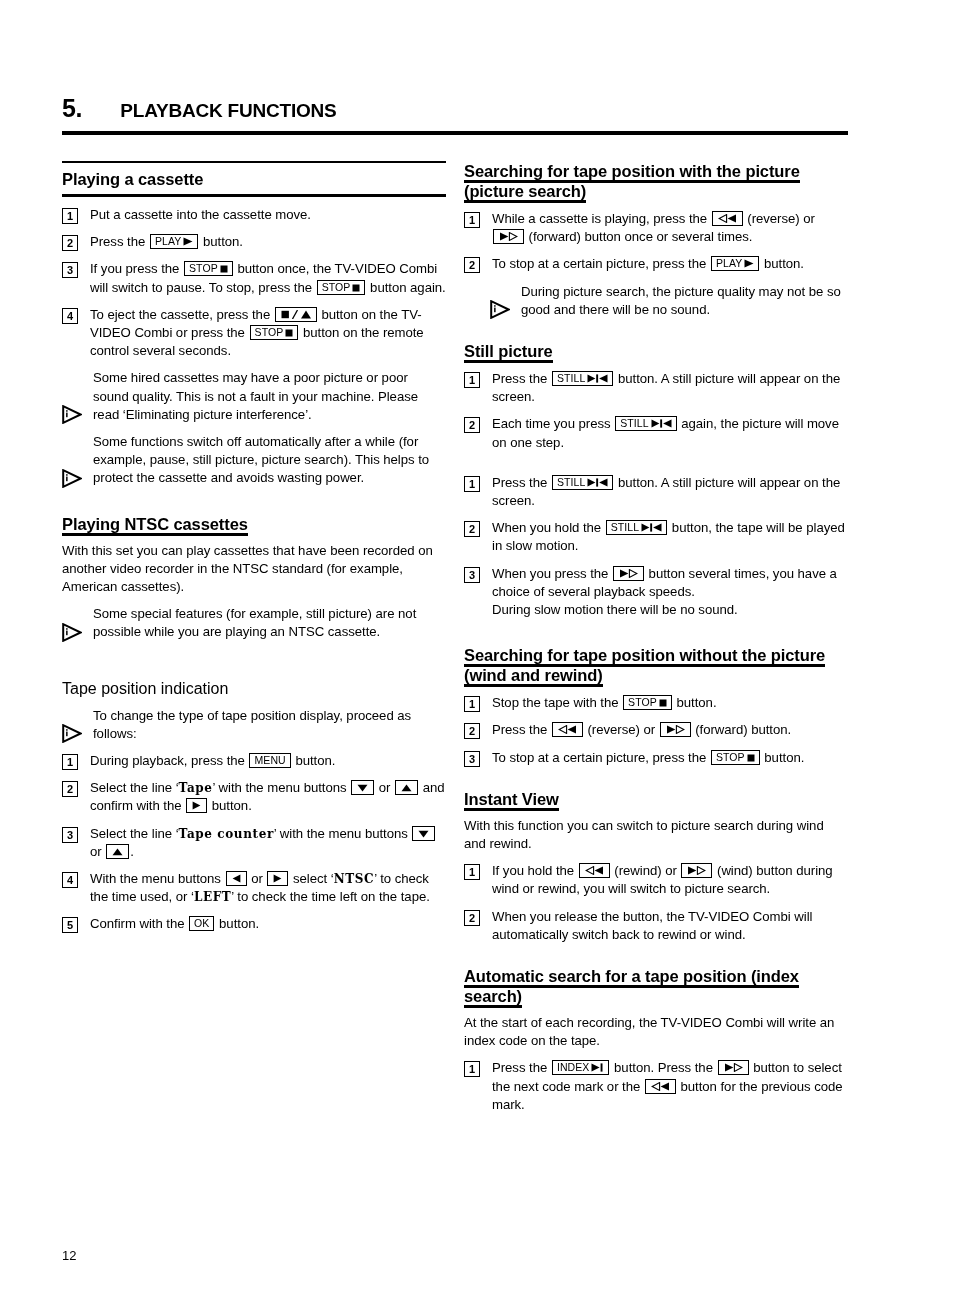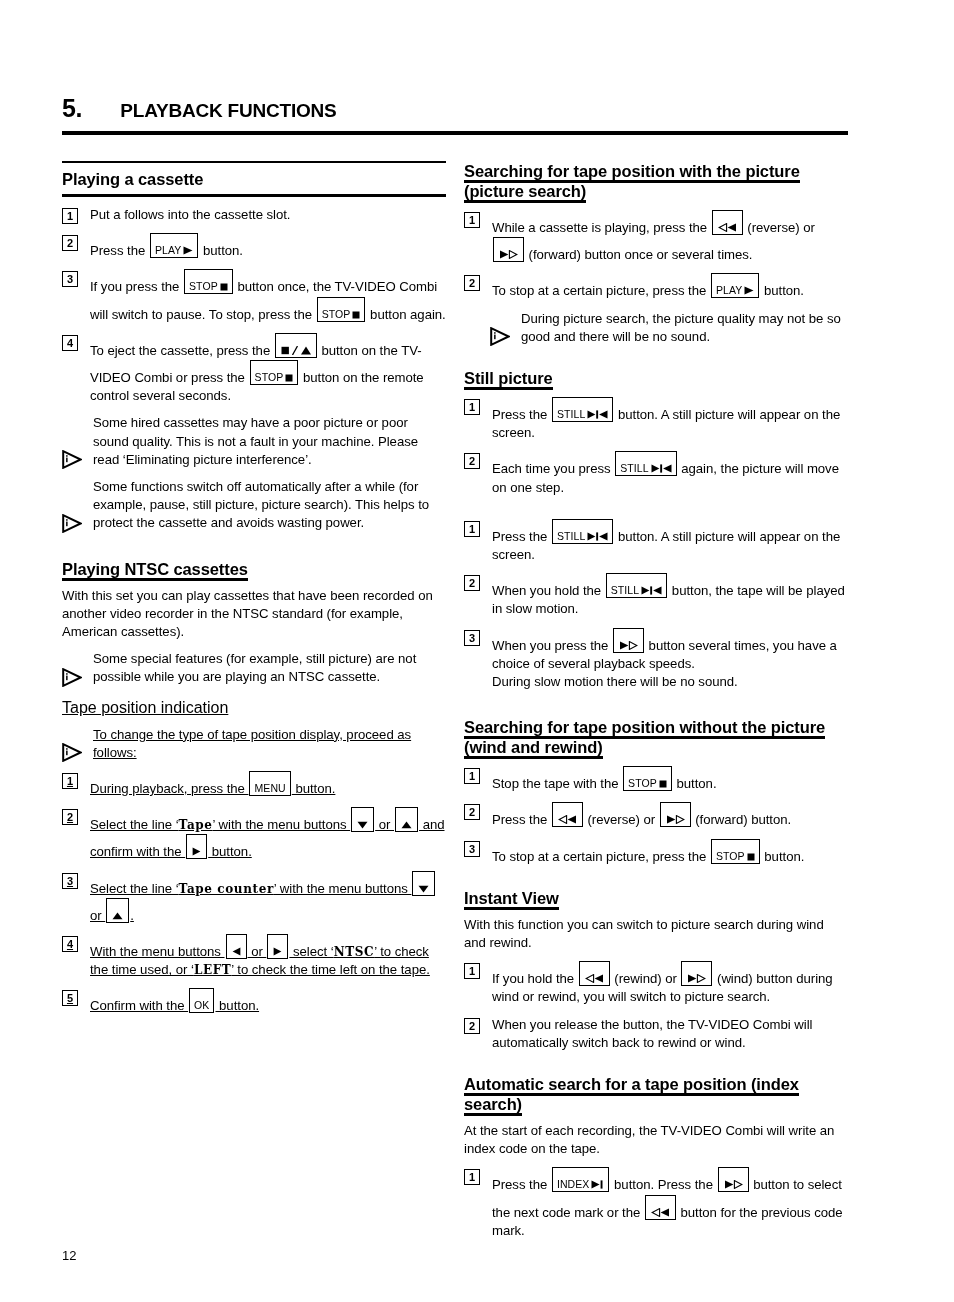--- a/index.html
+++ b/index.html
@@ -146,21 +146,21 @@
     font-size: 13.2px;
     line-height: 18.2px;
     letter-spacing: -0.05px;
   }
   .note.indent { margin-left: 26px; }
 
   
   .key {
     display: inline-block;
     border: 1.4px solid #000;
-    padding: 10px 4px 0px 4px;
+    padding: 0px 4px 0px 4px;
     font-size: 10.5px;
     font-weight: normal;
     line-height: 13px;
     vertical-align: 1px;
     white-space: nowrap;
     margin: 0 1px;
     letter-spacing: 0.1px;
   }
   .key.wide { padding-left: 5px; padding-right: 5px; }
   .key .g {
@@ -181,21 +181,21 @@
 
   
   .folio {
     position: absolute;
     left: 62px;
     top: 1248px;
     font-size: 13px;
   }
   .mt22 { margin-top: 22px; }
   .mt26 { margin-top: 26px; }
-  .mt30 { margin-top: 12px; text-decoration: underline; }
+  .mt30 { margin-top: 38px; }
   .mt8  { margin-top: 8px; }
   .mt4  { margin-top: 4px; }
 </style>
 </head>
 <body>
 
 <div class="page">
 
   <div class="chapter">
     <div class="chapter-num">5.</div>
@@ -207,21 +207,21 @@
 
     <div class="col-left">
 
       <div class="sec-major">
         <div class="rule-top"></div>
         <div class="sec-title">Playing a cassette</div>
         <div class="rule-bot"></div>
         <div class="mt8">
             <div class="step">
               <div class="step-num">1</div>
-              <div class="step-body">Put a follows into the cassette slot.</div>
+              <div class="step-body">Put a cassette into the cassette move.</div>
             </div>
             <div class="step">
               <div class="step-num">2</div>
               <div class="step-body">Press the <span class="key">PLAY<span class="g"><svg width="10" height="9" viewBox="0 0 10 9">
                       <polygon points="0.5,0.5 9.5,4.5 0.5,8.5" fill="#000"></polygon>
                     </svg></span></span> button.</div>
             </div>
             <div class="step">
               <div class="step-num">3</div>
               <div class="step-body">If you press the <span class="key">STOP<span class="g"><svg width="8" height="8" viewBox="0 0 8 8">

